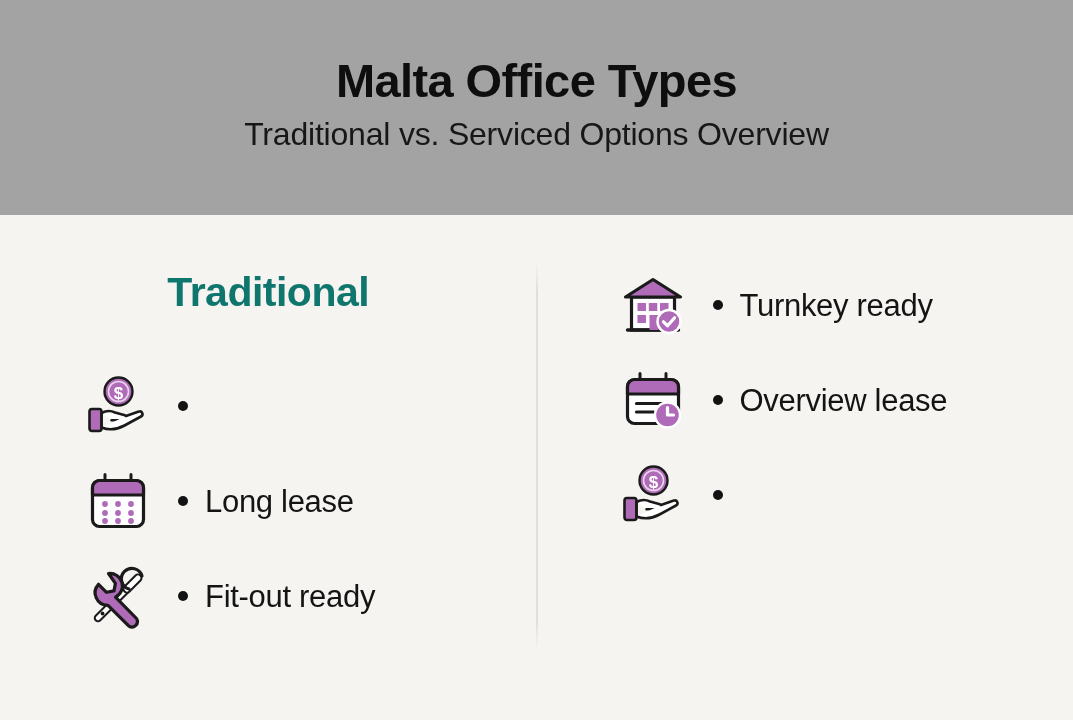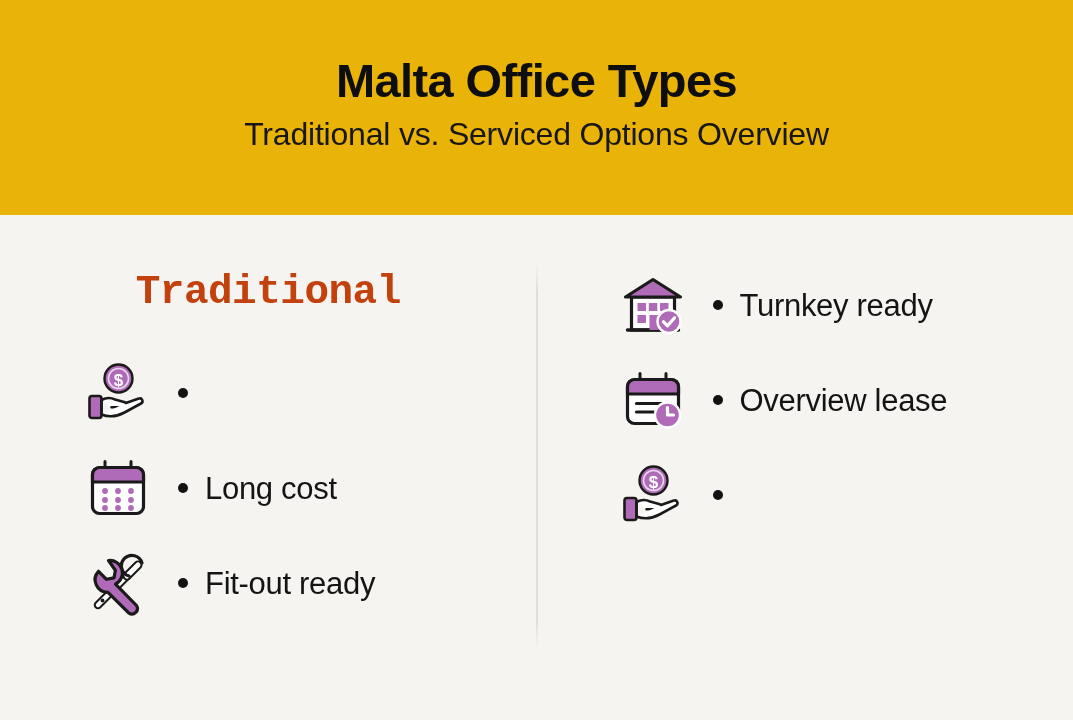--- a/index.html
+++ b/index.html
@@ -25,21 +25,21 @@
     background: #f5f4f1;
   }
 
   
   .header {
     position: absolute;
     top: 0;
     left: 0;
     width: 1073px;
     height: 215px;
-    background: #eab308;
+    background: #a3a3a3;
     display: flex;
     flex-direction: column;
     align-items: center;
     justify-content: center;
     gap: 10px;
     padding-bottom: 6px;
   }
 
   .title {
     font-size: 47px;
@@ -73,25 +73,24 @@
     position: relative;
     width: 536.5px;
     height: 100%;
     padding-top: 57px;
   }
 
   .col-title {
     font-size: 41px;
     font-weight: bold;
     letter-spacing: -0.5px;
-    color: #c2410c;
+    color: #0f766e;
     text-align: center;
     line-height: 1;
-    margin-bottom: 47px;
-    font-family: Liberation Mono, monospace;
+    margin-bottom: 60px;
   }
 
   .items {
     display: flex;
     flex-direction: column;
     gap: 29px;
   }
 
   .item {
     display: flex;
@@ -213,21 +212,21 @@
                 <circle cx="19" cy="44" r="2.9"></circle>
                 <circle cx="32" cy="44" r="2.9"></circle>
                 <circle cx="45" cy="44" r="2.9"></circle>
                 <circle cx="19" cy="52" r="2.9"></circle>
                 <circle cx="32" cy="52" r="2.9"></circle>
                 <circle cx="45" cy="52" r="2.9"></circle>
               </g>
             </svg>
           </span>
           <span class="bullet"></span>
-          <span class="label">Long cost</span>
+          <span class="label">Long lease</span>
         </div>
 
         <div class="item">
           <span class="icon-slot">
             <svg width="64" height="64" viewBox="0 0 64 64" aria-hidden="true">
 
               <path d="M12 54 L41 25" stroke="#1a1a1a" stroke-width="8.5" stroke-linecap="round"></path>
               <path d="M12 54 L41 25" stroke="#ffffff" stroke-width="4.5" stroke-linecap="round"></path>
               <path d="M41 25 L52 14" stroke="#1a1a1a" stroke-width="9" stroke-linecap="round"></path>
               <path d="M41 25 L52 14" stroke="#ffffff" stroke-width="5" stroke-linecap="round"></path>

